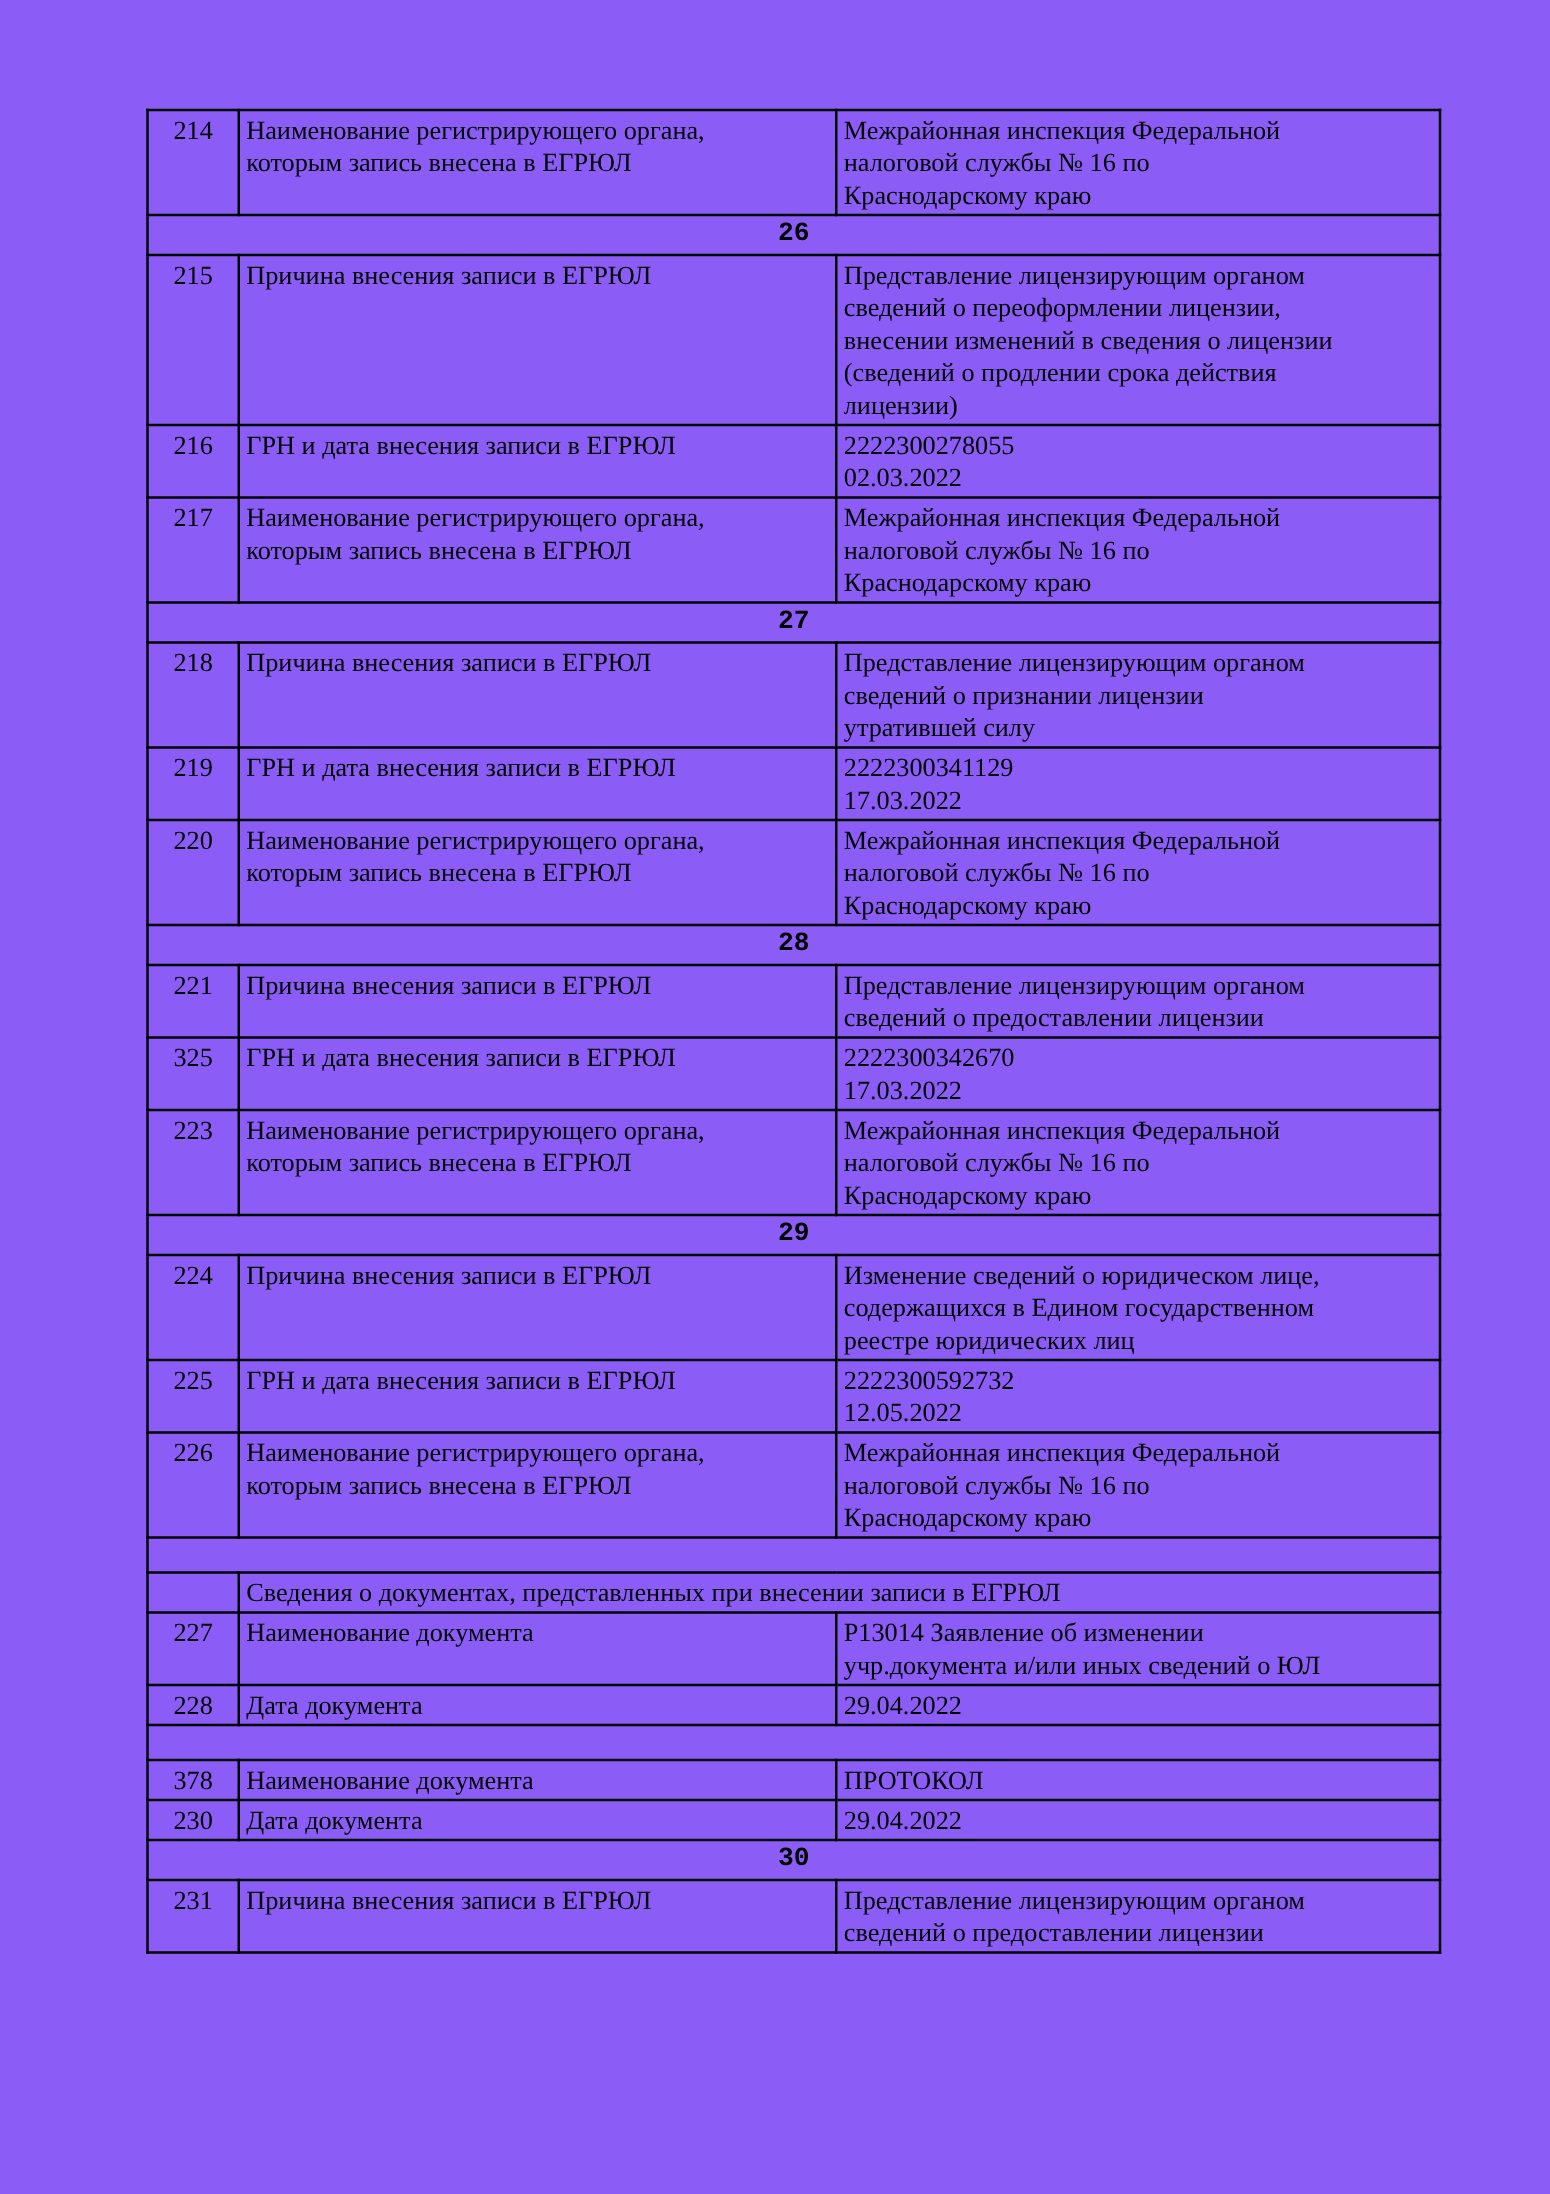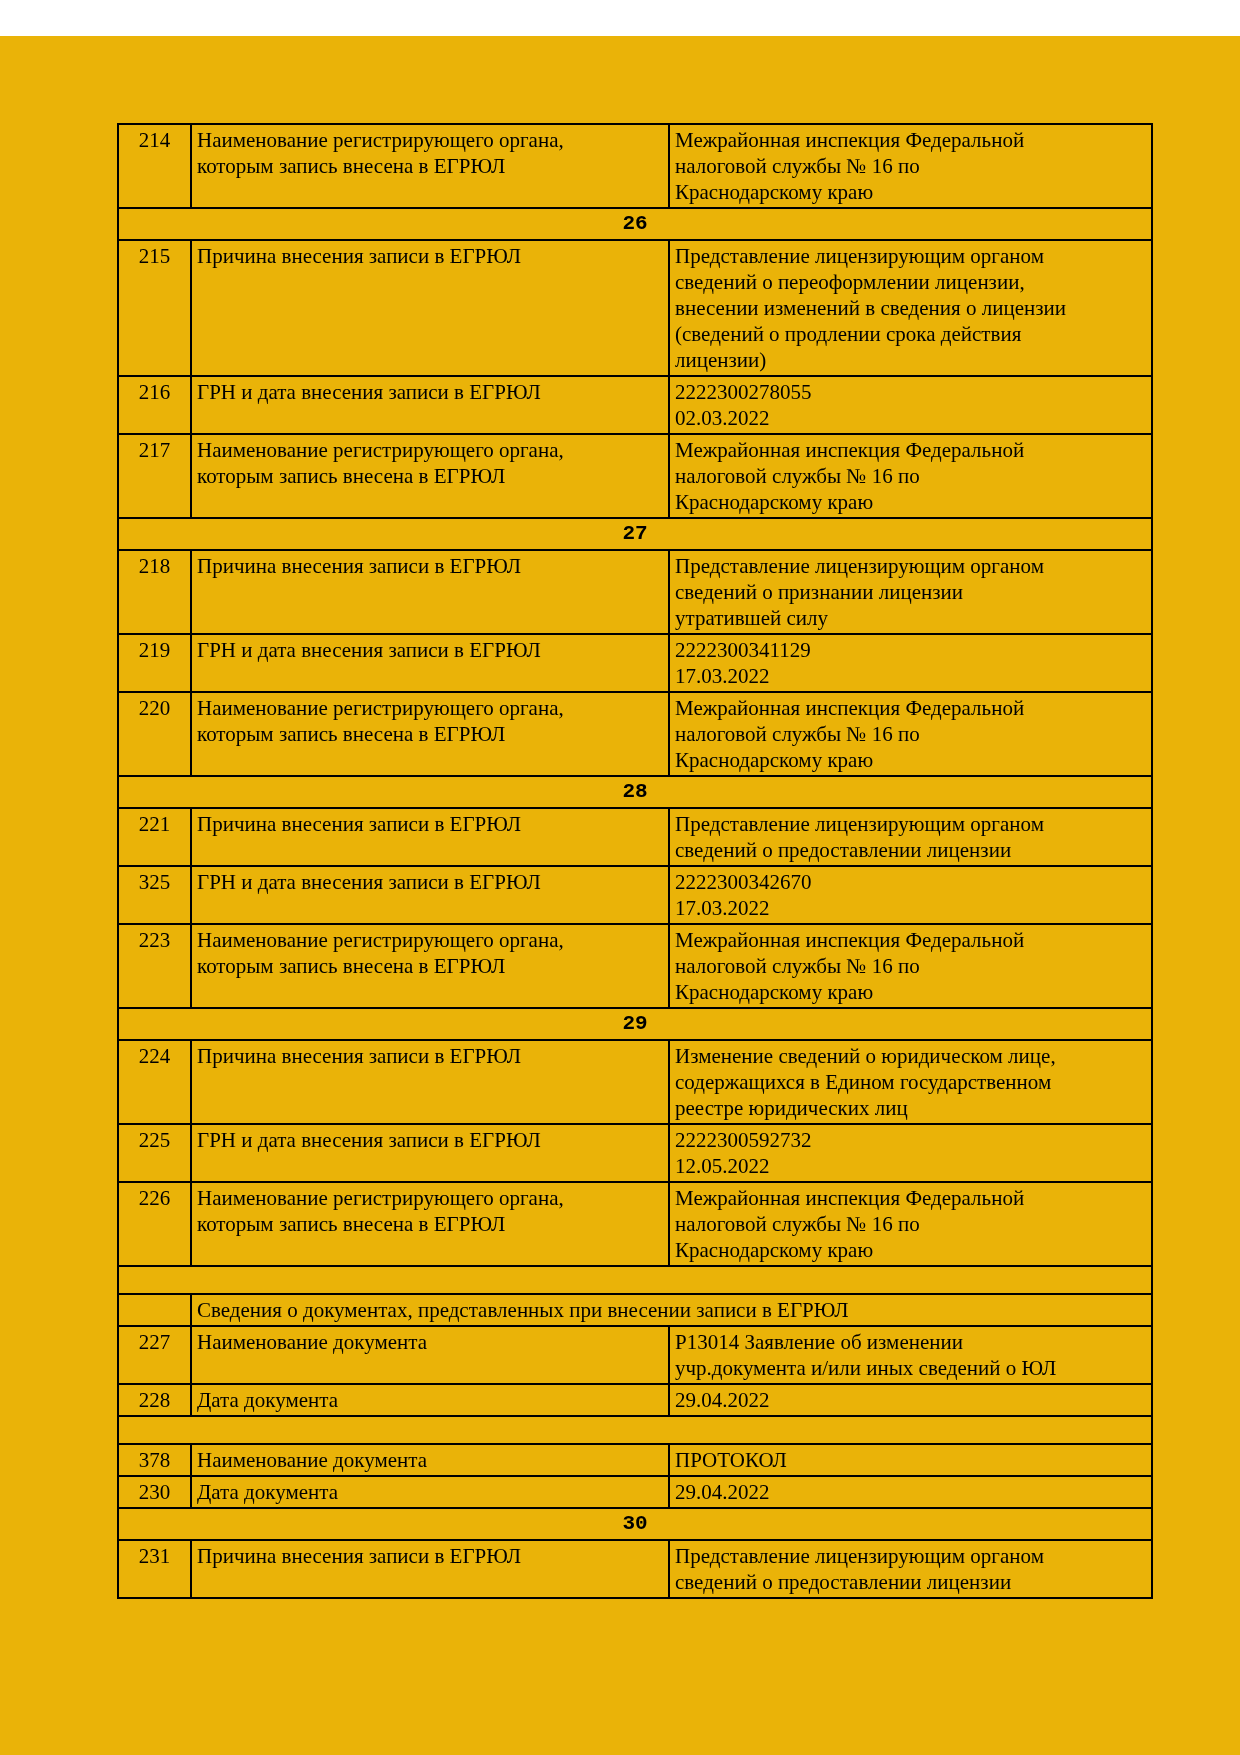--- a/index.html
+++ b/index.html
@@ -4,21 +4,21 @@
 <style>
   * { margin: 0; padding: 0; box-sizing: border-box; }
   html, body { background: #ffffff; }
   body {
     width: 1240px; height: 1755px;
     position: relative;
     font-family: "Liberation Serif", "DejaVu Serif", serif;
     color: #000000;
     overflow: hidden;
   }
-  .page { position: absolute; inset: 0; background: #eab308; margin-top: 36px; }
+  .page { position: absolute; inset: 0; background: #8b5cf6; }
 
   table.egrul {
     position: absolute;
     left: 117px; top: 87px;
     width: 1034px;
     border-collapse: collapse;
     table-layout: fixed;
   }
   table.egrul td {
     border: 2px solid #000000;

